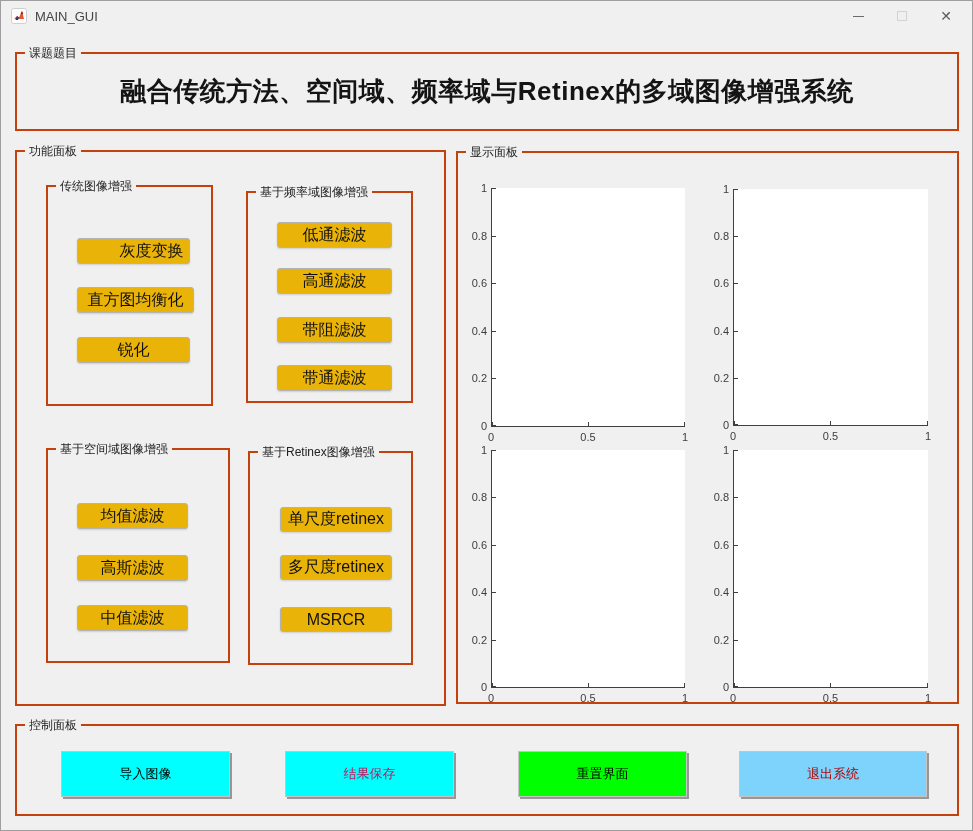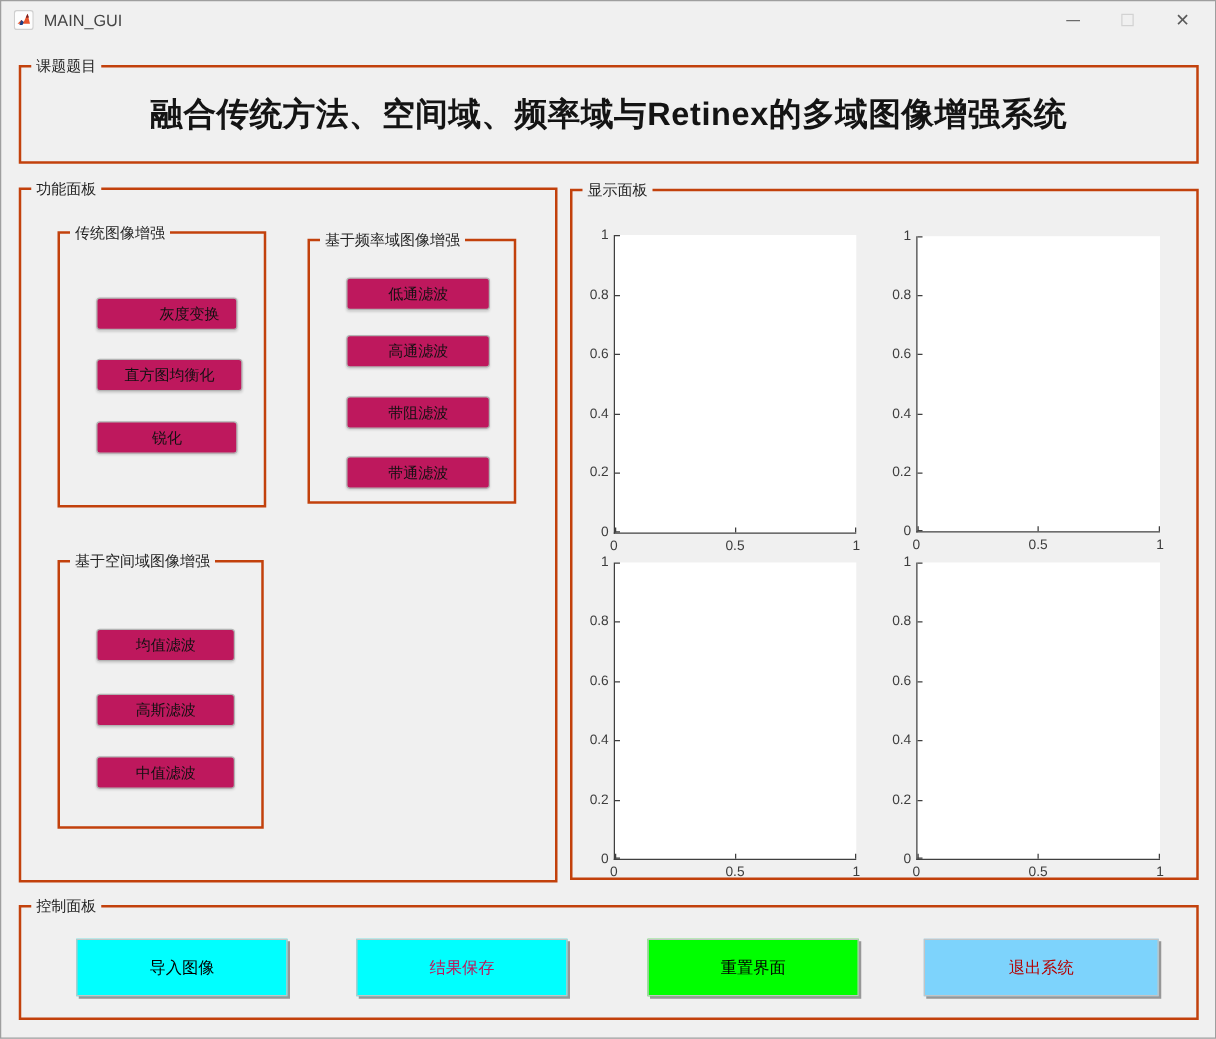--- a/index.html
+++ b/index.html
@@ -29,23 +29,23 @@
   }
 
   
   .main-heading {
     position:absolute; inset:0; display:flex; align-items:center; justify-content:center;
     font-size:26px; font-weight:600; color:#141414; letter-spacing:0.5px;
   }
 
   
   .fn-btn {
-    position:absolute; background:#be185d; border:1px solid #b3b3b3; border-radius:3px;
+    position:absolute; background:#eab308; border:1px solid #b3b3b3; border-radius:3px;
     display:flex; align-items:center; justify-content:center;
-    font-size:12px; color:#111; box-shadow:0 1px 2px rgba(0,0,0,0.14); cursor:default;
+    font-size:16px; color:#111; box-shadow:0 1px 2px rgba(0,0,0,0.14); cursor:default;
   }
 
   
   .axes { position:absolute; background:#ffffff; border-left:1px solid #3f3f3f; border-bottom:1px solid #3f3f3f; }
   .ytick { position:absolute; left:0; width:4px; height:1px; background:#3f3f3f; }
   .xtick { position:absolute; bottom:0; width:1px; height:4px; background:#3f3f3f; }
   .ylabels {
     position:absolute; right:100%; margin-right:5px; top:0; bottom:0;
     display:flex; flex-direction:column; justify-content:space-between; align-items:flex-end;
     font-size:11px; color:#3d3d3d;
@@ -106,27 +106,33 @@
     </div>
 
     <div class="groupbox" style="left:229px; top:39px; width:167px; height:212px;">
       <span class="group-label">基于频率域图像增强</span>
       <div class="fn-btn" style="left:29px; top:29px;  width:115px; height:26px;">低通滤波</div>
       <div class="fn-btn" style="left:29px; top:75px;  width:115px; height:26px;">高通滤波</div>
       <div class="fn-btn" style="left:29px; top:124px; width:115px; height:26px;">带阻滤波</div>
       <div class="fn-btn" style="left:29px; top:172px; width:115px; height:26px;">带通滤波</div>
     </div>
 
-    <div class="groupbox" style="left:29px; top:296px; width:165px; height:215px;">
+    <div class="groupbox" style="left:29px; top:296px; width:184px; height:215px;">
       <span class="group-label">基于空间域图像增强</span>
       <div class="fn-btn" style="left:29px; top:53px;  width:111px; height:26px;">均值滤波</div>
       <div class="fn-btn" style="left:29px; top:105px; width:111px; height:26px;">高斯滤波</div>
       <div class="fn-btn" style="left:29px; top:155px; width:111px; height:26px;">中值滤波</div>
     </div>
 
+    <div class="groupbox" style="left:231px; top:299px; width:165px; height:214px;">
+      <span class="group-label">基于Retinex图像增强</span>
+      <div class="fn-btn" style="left:30px; top:54px;  width:112px; height:25px;">单尺度retinex</div>
+      <div class="fn-btn" style="left:30px; top:102px; width:112px; height:25px;">多尺度retinex</div>
+      <div class="fn-btn" style="left:30px; top:154px; width:112px; height:25px;">MSRCR</div>
+    </div>
   </div>
 
   <div class="panel" style="left:455px; top:150px; width:503px; height:553px;">
     <span class="panel-label">显示面板</span>
 
     <div class="axes" style="left:33px; top:35px; width:194px; height:239px;">
       <div class="ytick" style="top:0;"></div>
         <div class="ytick" style="top:20%;"></div>
         <div class="ytick" style="top:40%;"></div>
         <div class="ytick" style="top:60%;"></div>

